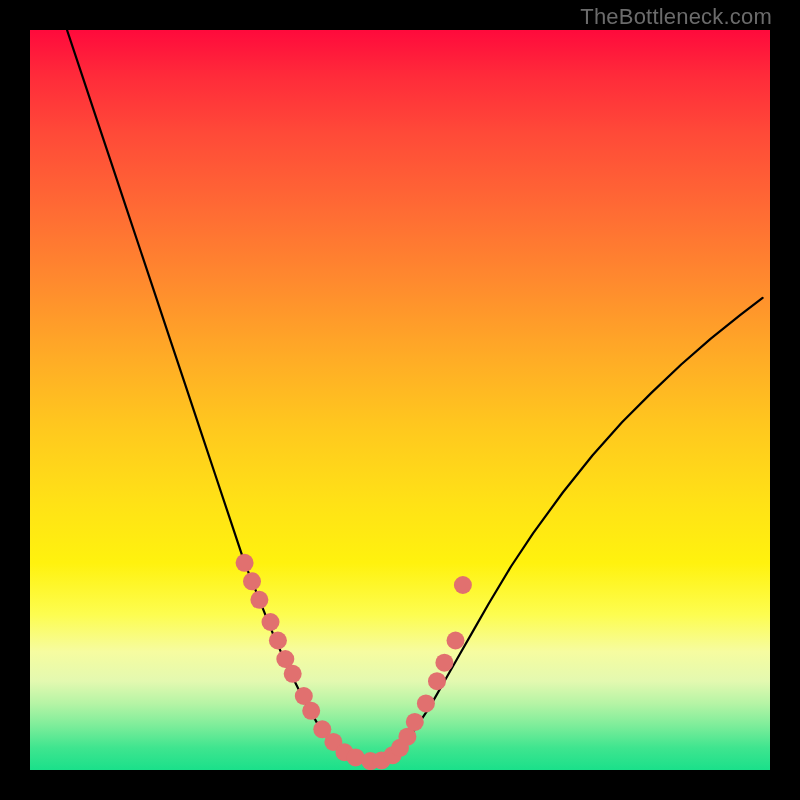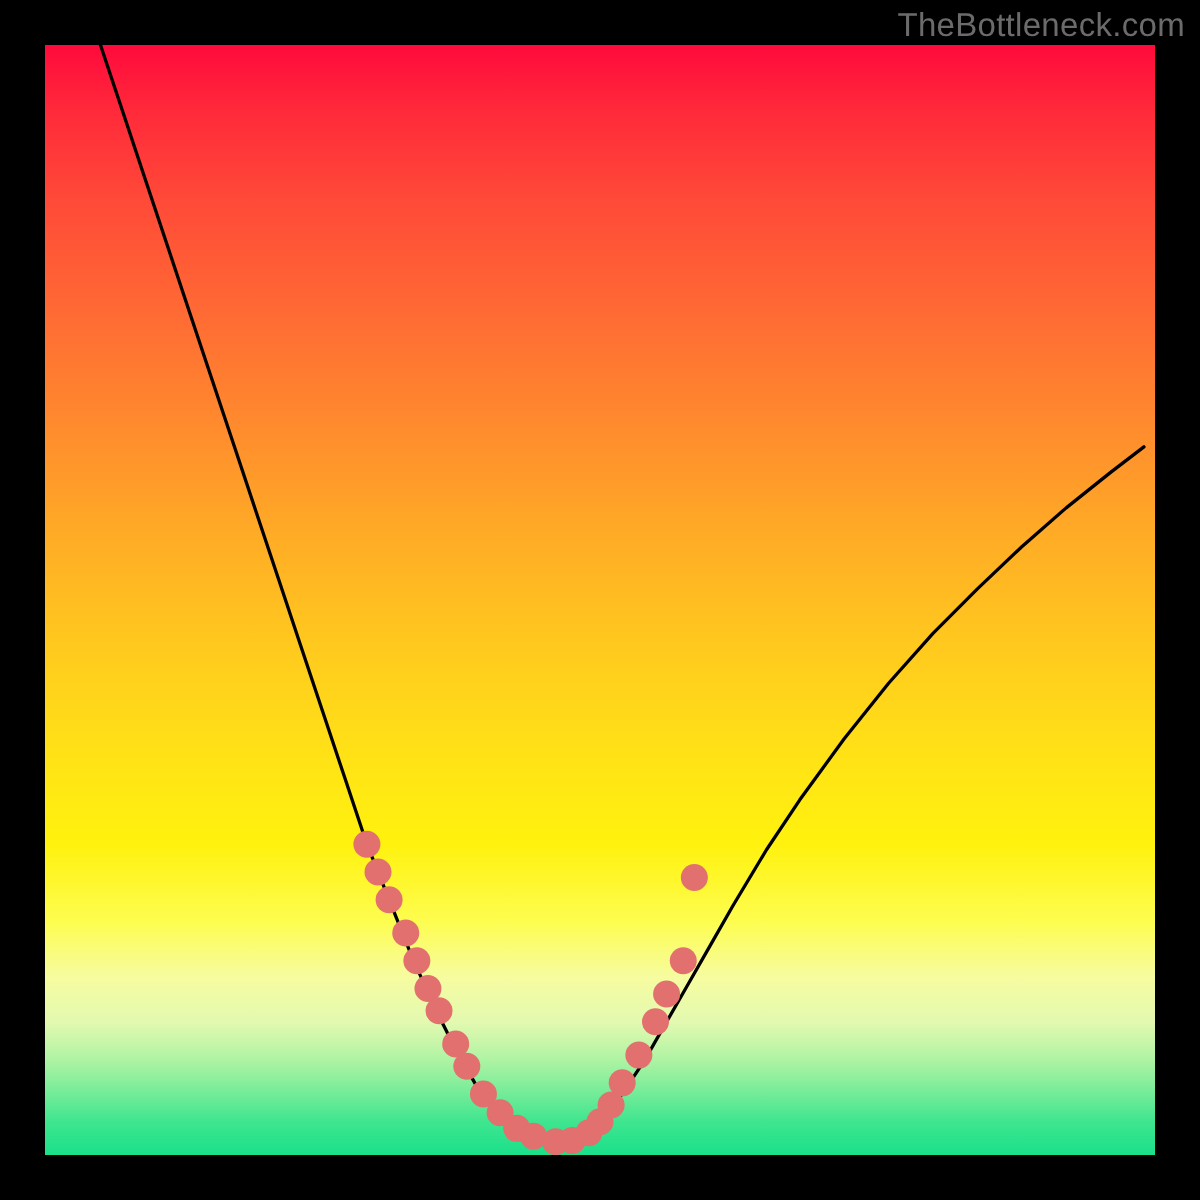--- a/index.html
+++ b/index.html
@@ -53,21 +53,21 @@
     position: absolute;
     inset: 0;
   }
   .markers-layer {
     position: absolute;
     inset: 0;
   }
   .brand {
     position: absolute;
     top: 4px;
-    right: 10px;
+    right: 28px;
     color: #6b6b6b;
     font-size: 22px;
     font-weight: 500;
     letter-spacing: 0.2px;
     margin-left: 28px;
   }
 </style>
 </head>
 <body>
 

